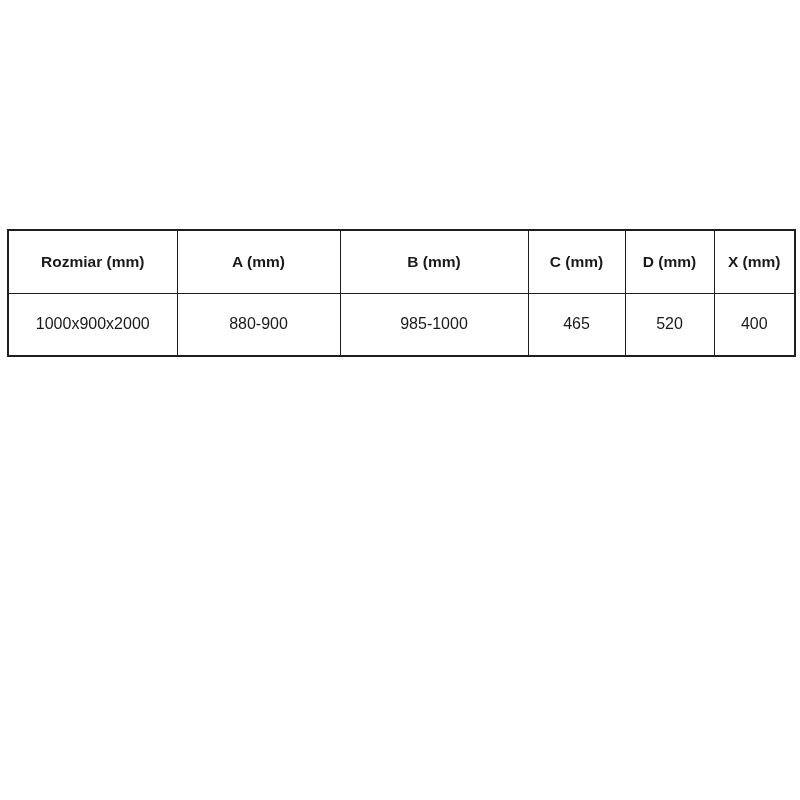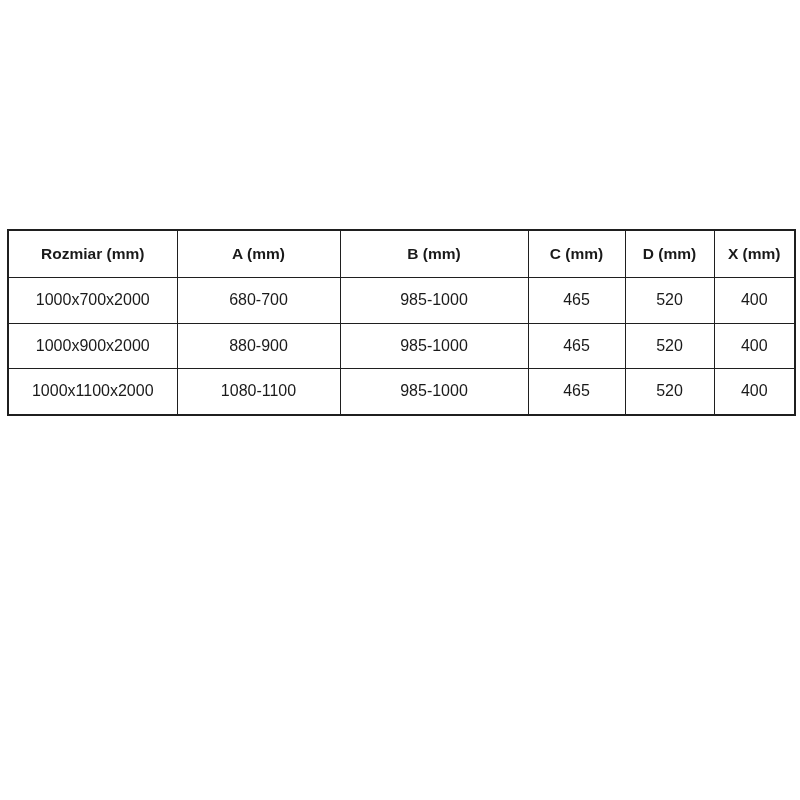--- a/index.html
+++ b/index.html
@@ -25,21 +25,21 @@
     table-layout: fixed;
     border: 2px solid #1f1f1f;
     color: #1a1a1a;
     background: #ffffff;
   }
   table.spec-table th,
   table.spec-table td {
     border: 1px solid #1f1f1f;
     text-align: center;
     vertical-align: middle;
-    padding: 4px;
+    padding: 12px;
     overflow: hidden;
     white-space: nowrap;
   }
   table.spec-table th {
     height: 38px;
     font-size: 15.5px;
     font-weight: bold;
   }
   table.spec-table td {
     height: 36.6px;
@@ -65,38 +65,22 @@
         <th>Rozmiar (mm)</th>
         <th>A (mm)</th>
         <th>B (mm)</th>
         <th>C (mm)</th>
         <th>D (mm)</th>
         <th>X (mm)</th>
       </tr>
     </thead>
     <tbody>
       <tr>
-        <td>1000x700x2000</td>
-        <td>680-700</td>
-        <td>985-1000</td>
-        <td>465</td>
-        <td>520</td>
-        <td>400</td>
-      </tr>
-      <tr>
         <td>1000x900x2000</td>
         <td>880-900</td>
-        <td>985-1000</td>
-        <td>465</td>
-        <td>520</td>
-        <td>400</td>
-      </tr>
-      <tr>
-        <td>1000x1100x2000</td>
-        <td>1080-1100</td>
         <td>985-1000</td>
         <td>465</td>
         <td>520</td>
         <td>400</td>
       </tr>
     </tbody>
   </table>
 </div>
 
 </body></html>

